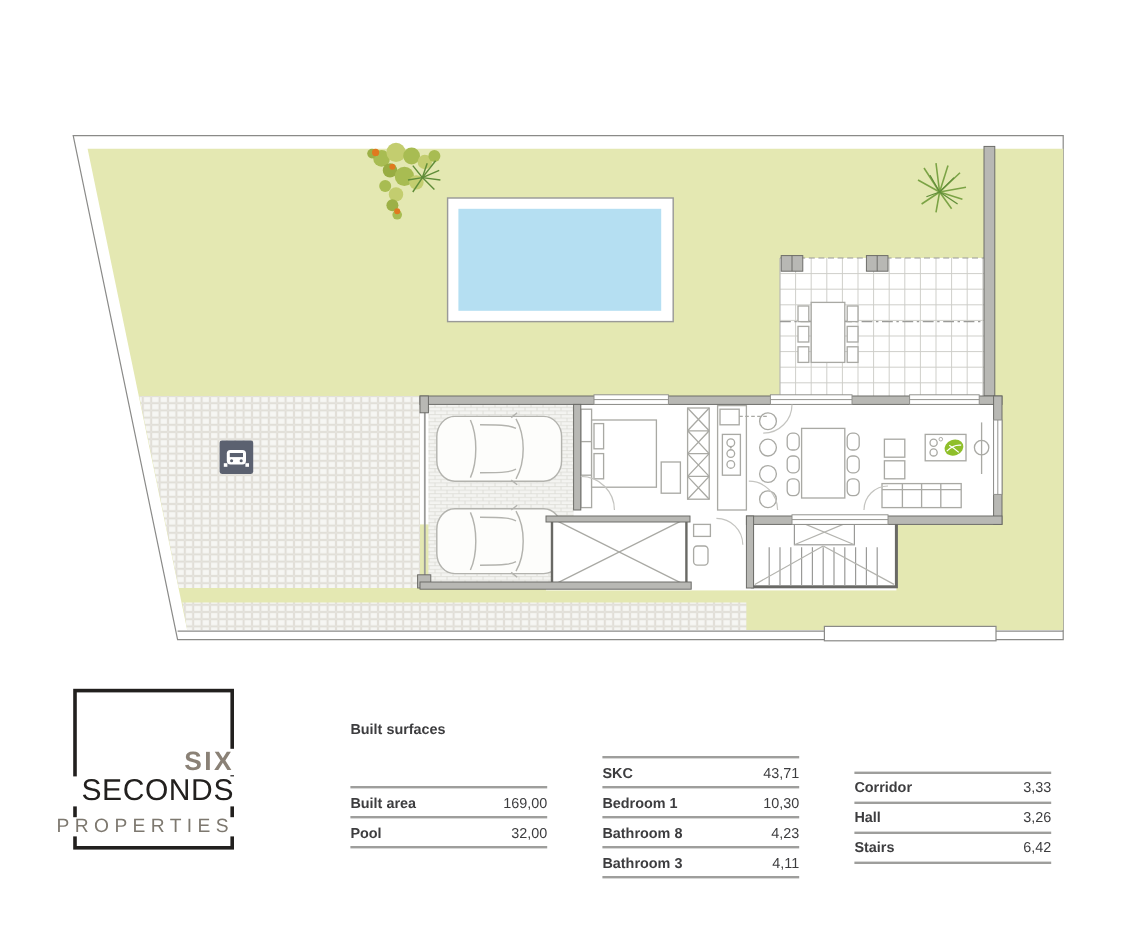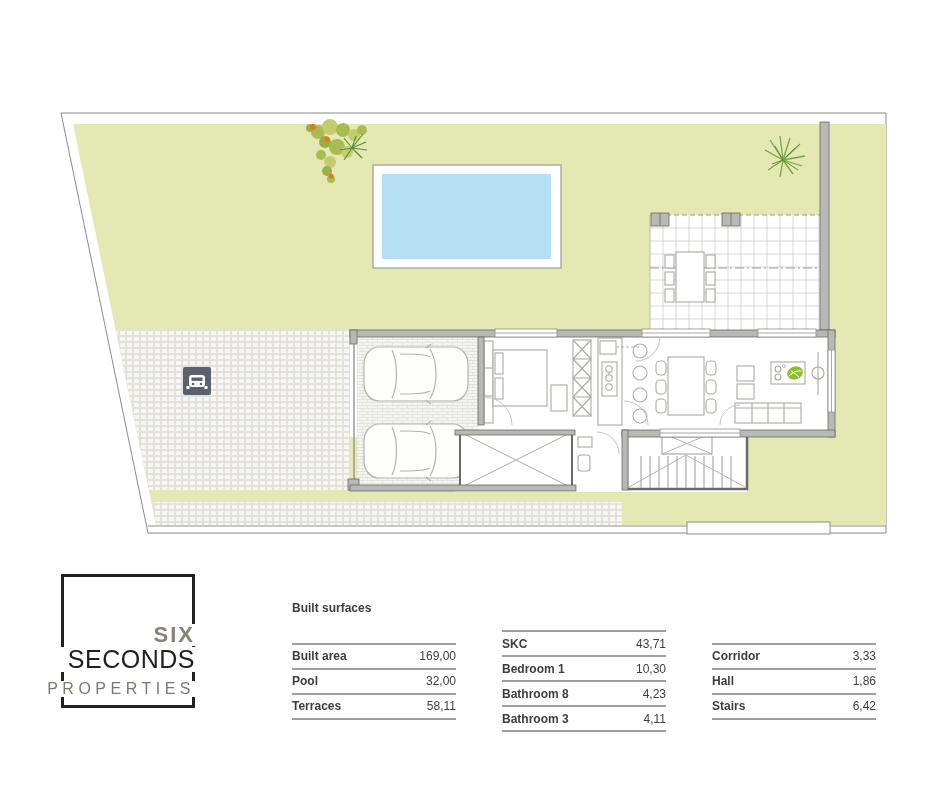--- a/index.html
+++ b/index.html
@@ -342,24 +342,20 @@
   <div class="groups">
     <div class="stable">
       <div class="srow">
         <span class="lbl">Built area</span>
         <span class="val">169,00</span>
       </div>
       <div class="srow">
         <span class="lbl">Pool</span>
         <span class="val">32,00</span>
       </div>
-      <div class="srow">
-        <span class="lbl">Terraces</span>
-        <span class="val">58,11</span>
-      </div>
     </div>
     <div class="stable">
       <div class="srow">
         <span class="lbl">SKC</span>
         <span class="val">43,71</span>
       </div>
       <div class="srow">
         <span class="lbl">Bedroom 1</span>
         <span class="val">10,30</span>
       </div>
@@ -372,21 +368,21 @@
         <span class="val">4,11</span>
       </div>
     </div>
     <div class="stable">
       <div class="srow">
         <span class="lbl">Corridor</span>
         <span class="val">3,33</span>
       </div>
       <div class="srow">
         <span class="lbl">Hall</span>
-        <span class="val">1,86</span>
+        <span class="val">3,26</span>
       </div>
       <div class="srow">
         <span class="lbl">Stairs</span>
         <span class="val">6,42</span>
       </div>
     </div>
   </div>
 </div>
 
 </body></html>

